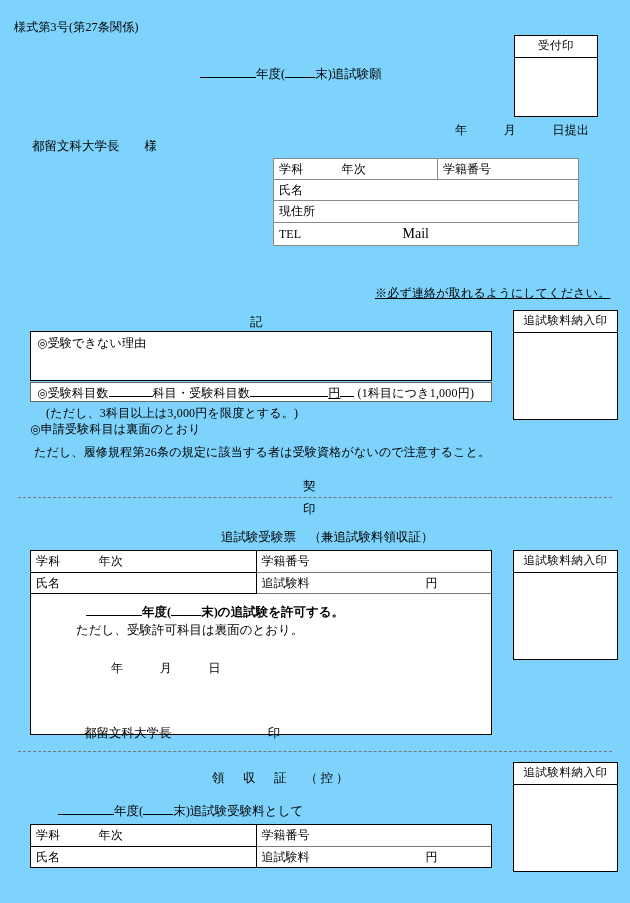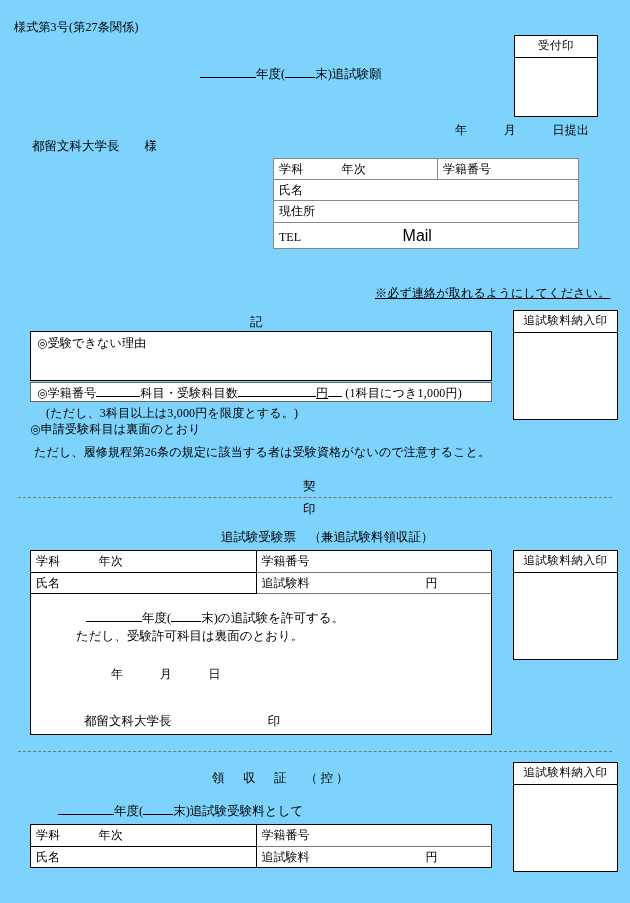--- a/index.html
+++ b/index.html
@@ -153,42 +153,42 @@
         <tr class="row-tall">
           <td colspan="2">氏名</td>
         </tr>
         <tr>
           <td colspan="2">現住所</td>
         </tr>
         <tr>
           <td colspan="2">
             <span>TEL</span>
             <span style="display:inline-block;width:96px"></span>
-            <span style="font-family:Liberation Sans, sans-serif;font-size:16px">Mail</span>
+            <span style="font-family:Liberation Serif, serif;font-size:14px">Mail</span>
           </td>
         </tr>
       </tbody>
     </table>
   </div>
 
   <div class="abs t nowrap ul" style="left:375px; top:285px;">※必ず連絡が取れるようにしてください。</div>
 
   <div class="abs t13" style="left:250px; top:314px;">記</div>
 
   <div class="abs stampbox" id="fee-stamp-box-1" style="left:513px; top:310px; width:105px; height:110px;">
     <div class="cap">追試験料納入印</div>
     <div class="body"></div>
   </div>
 
   <div class="abs" id="reason-box" style="left:30px; top:331px; width:462px; height:50px;">
     <div class="t">◎受験できない理由</div>
   </div>
 
   <div class="abs" id="fee-box" style="left:30px; top:382px; width:462px; height:20px;">
-    <span class="t">◎学籍番号</span><span class="blank b-sub"></span><span class="t">科目・受験科目数</span><span class="blank b-fee"></span><span class="t ul">円</span><span class="blank b-yen"></span><span class="t" style="margin-left:3px">(1科目につき1,000円)</span>
+    <span class="t">◎受験科目数</span><span class="blank b-sub"></span><span class="t">科目・受験科目数</span><span class="blank b-fee"></span><span class="t ul">円</span><span class="blank b-yen"></span><span class="t" style="margin-left:3px">(1科目につき1,000円)</span>
   </div>
 
   <div class="abs t nowrap" style="left:46px; top:405px;">(ただし、3科目以上は3,000円を限度とする。)</div>
   <div class="abs t nowrap" style="left:30px; top:421px;">◎申請受験科目は裏面のとおり</div>
   <div class="abs t nowrap" style="left:34px; top:444px;">ただし、履修規程第26条の規定に該当する者は受験資格がないので注意すること。</div>
 
   <div class="abs t13" style="left:303px; top:478px;">契</div>
   <div class="abs cutline" style="left:18px; top:497px; width:594px;"></div>
   <div class="abs t13" style="left:303px; top:501px;">印</div>
 
@@ -215,28 +215,28 @@
           <td class="heavy-b heavy-r" style="border-left:none;">氏名</td>
           <td style="border-right:none;">
             <span>追試験料</span>
             <span style="display:inline-block;width:110px"></span>
             <span>円</span>
           </td>
         </tr>
       </tbody>
     </table>
 
-    <div class="t13 nowrap" style="margin:16px 0 0 55px;">
+    <div class="t13 nowrap" style="margin:10px 0 0 55px;font-weight:bold;">
       <span class="blank b-long"></span><span>年度(</span><span class="blank b-mid"></span><span>末)の追試験を許可する。</span>
     </div>
     <div class="t13 nowrap" style="margin:1px 0 0 45px;">ただし、受験許可科目は裏面のとおり。</div>
 
     <div class="t nowrap" style="margin:22px 0 8px 80px;">年　　　月　　　日</div>
 
-    <div class="t13 nowrap" style="margin:30px 0 0 53px;">
+    <div class="t13 nowrap" style="margin:48px 0 0 53px;">
       <span>都留文科大学長</span>
       <span style="display:inline-block;width:90px"></span>
       <span>印</span>
     </div>
   </div>
 
   <div class="abs cutline" style="left:18px; top:751px; width:594px;"></div>
 
   <div class="abs stampbox" id="fee-stamp-box-3" style="left:513px; top:762px; width:105px; height:110px;">
     <div class="cap">追試験料納入印</div>

